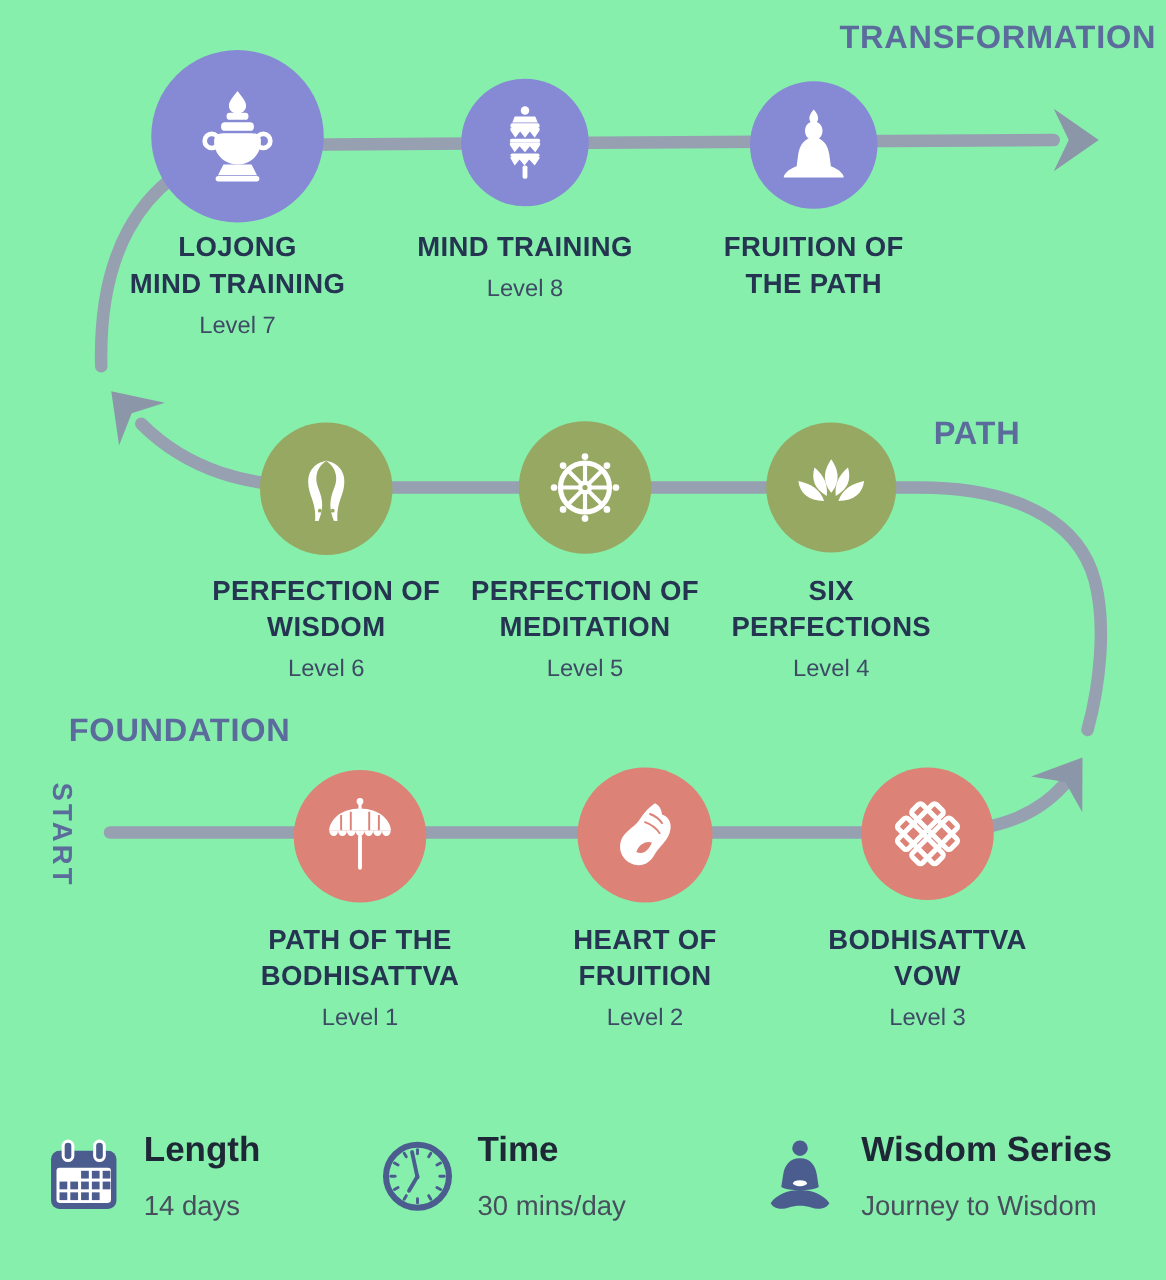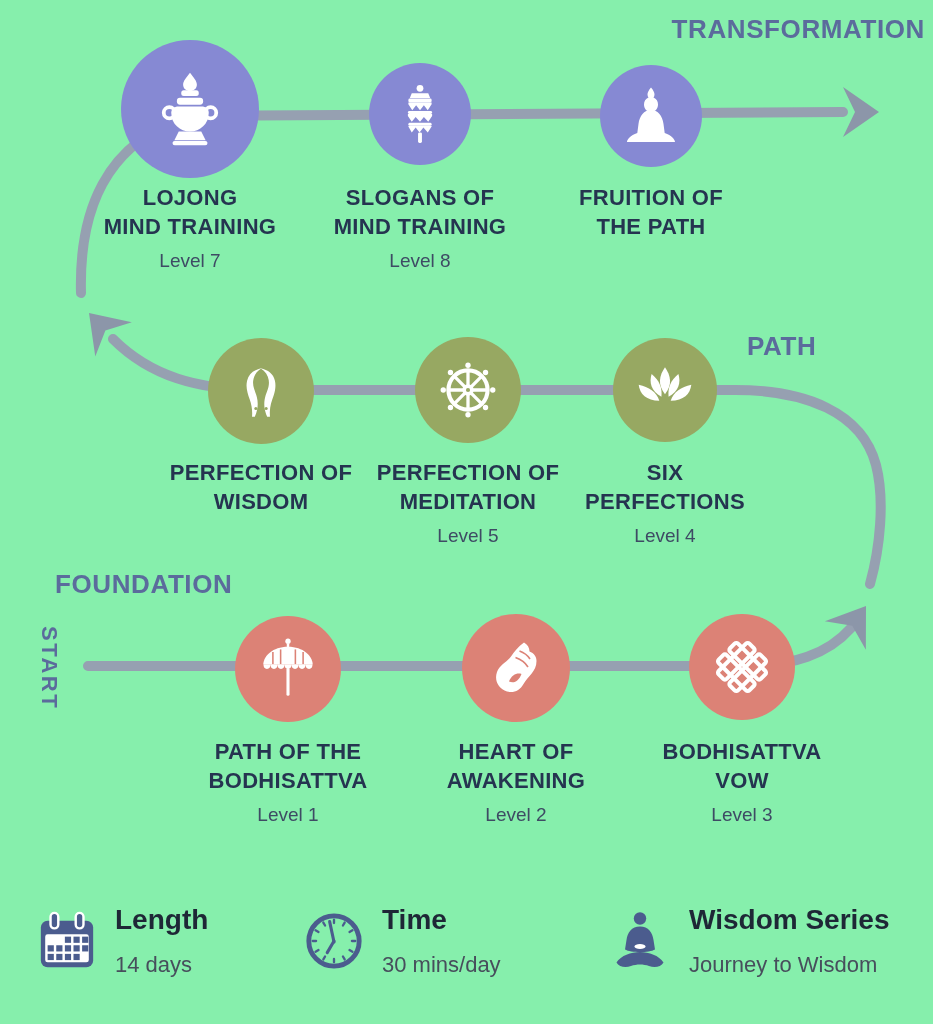--- a/index.html
+++ b/index.html
@@ -121,21 +121,20 @@
 
   <div class="nlabel nlabel-l7">
     <div class="ntitle">
       <div>LOJONG</div>
       <div>MIND TRAINING</div>
     </div>
     <div class="nlevel">Level 7</div>
   </div>
   <div class="nlabel nlabel-l8">
     <div class="ntitle">
-      <div>SLOGANS OF</div>
       <div>MIND TRAINING</div>
     </div>
     <div class="nlevel">Level 8</div>
   </div>
   <div class="nlabel nlabel-l9">
     <div class="ntitle">
       <div>FRUITION OF</div>
       <div>THE PATH</div>
     </div>
   </div>
@@ -187,20 +186,21 @@
       <path d="M6.5 27 C7.5 36 14 42.5 26.5 42.5 C23.5 34 16.5 29 6.5 27 Z"></path>
       <path d="M57.5 27 C56.5 36 50 42.5 37.5 42.5 C40.5 34 47.5 29 57.5 27 Z"></path>
     </svg>
   </div>
 
   <div class="nlabel nlabel-l6">
     <div class="ntitle">
       <div>PERFECTION OF</div>
       <div>WISDOM</div>
     </div>
+    <div class="nlevel">Level 6</div>
   </div>
   <div class="nlabel nlabel-l5">
     <div class="ntitle">
       <div>PERFECTION OF</div>
       <div>MEDITATION</div>
     </div>
     <div class="nlevel">Level 5</div>
   </div>
   <div class="nlabel nlabel-l4">
     <div class="ntitle">
@@ -249,21 +249,21 @@
   <div class="nlabel nlabel-l1">
     <div class="ntitle">
       <div>PATH OF THE</div>
       <div>BODHISATTVA</div>
     </div>
     <div class="nlevel">Level 1</div>
   </div>
   <div class="nlabel nlabel-l2">
     <div class="ntitle">
       <div>HEART OF</div>
-      <div>AWAKENING</div>
+      <div>FRUITION</div>
     </div>
     <div class="nlevel">Level 2</div>
   </div>
   <div class="nlabel nlabel-l3">
     <div class="ntitle">
       <div>BODHISATTVA</div>
       <div>VOW</div>
     </div>
     <div class="nlevel">Level 3</div>
   </div>

